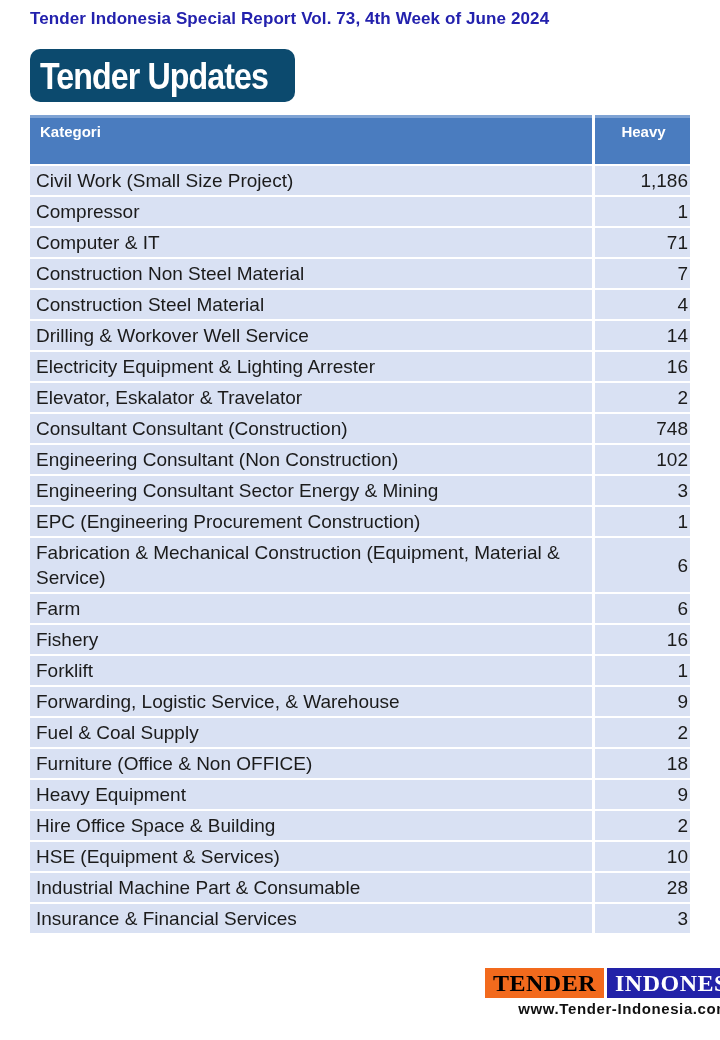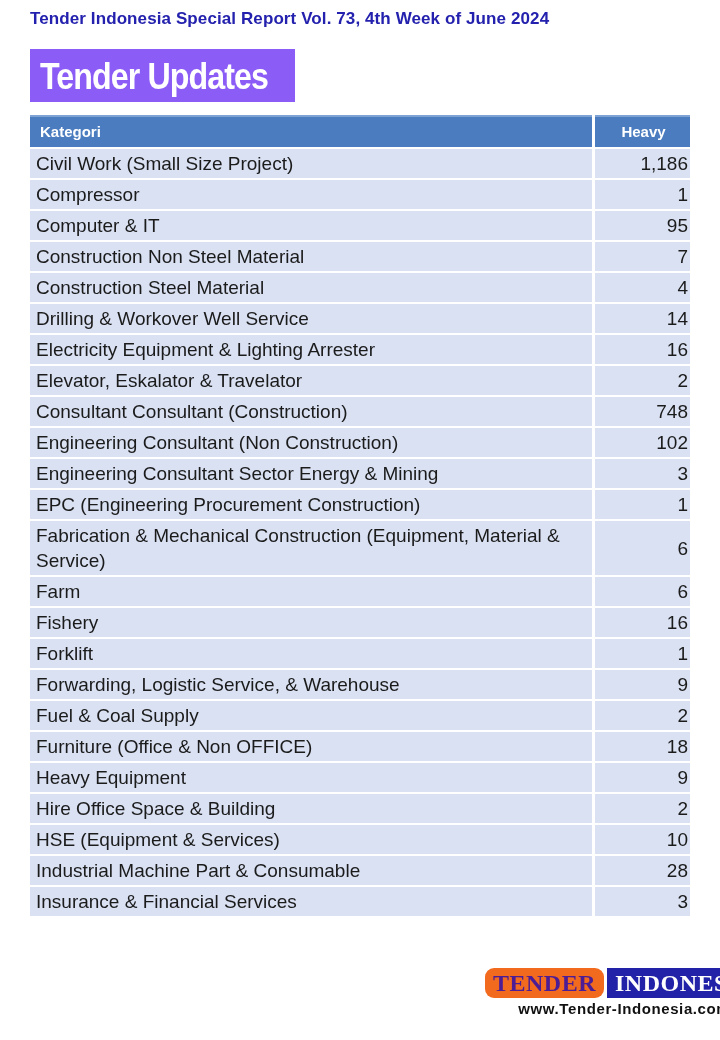--- a/index.html
+++ b/index.html
@@ -19,25 +19,26 @@
     margin: 9px 0 6px 30px;
     font-size: 17px;
     font-weight: bold;
     color: #2321AD;
     letter-spacing: 0.1px;
   }
   .banner {
     margin: 20px 0 0 30px;
     width: 265px;
     height: 53px;
-    background: #8b5cf6;
+    background: #0c4a6e;
     display: flex;
     align-items: center;
     box-sizing: border-box;
     padding-left: 10px;
+    border-radius: 10px;
   }
   .banner-text {
     color: #ffffff;
     font-size: 35px;
     font-weight: bold;
     letter-spacing: -1px;
     transform: scaleX(0.92) scaleY(1.08);
     transform-origin: left center;
     white-space: nowrap;
   }
@@ -45,21 +46,21 @@
     margin: 13px 0 0 30px;
     width: 660px;
     border-collapse: collapse;
     table-layout: fixed;
   }
   .tender-table th {
     background: linear-gradient(to bottom, #7FA3D4 0%, #7FA3D4 6%, #4A7CBF 7%, #4A7CBF 100%);
     color: #ffffff;
     font-size: 15px;
     font-weight: bold;
-    padding: 8px 8px 7px 10px;
+    padding: 8px 8px 24px 10px;
     border-bottom: 2px solid #ffffff;
   }
   .tender-table th.col-kategori {
     text-align: left;
     border-right: 3px solid #ffffff;
   }
   .tender-table th.col-jumlah {
     text-align: center;
     width: 77px;
   }
@@ -91,24 +92,23 @@
   .logo {
     display: flex;
     gap: 3px;
     font-family: "Liberation Serif", serif;
     font-weight: bold;
     font-size: 24px;
     line-height: 30px;
   }
   .logo-tender {
     background: #F26A1D;
-    color: #4c1d95;
+    color: #000000;
     padding: 0 8px;
     letter-spacing: 0.5px;
-    border-radius: 9px;
   }
   .logo-indonesia {
     background: #2222A8;
     color: #ffffff;
     padding: 0 8px;
     letter-spacing: 0.5px;
   }
   .website {
     margin-top: 2px;
     font-size: 15px;
@@ -142,21 +142,21 @@
       <td class="cell-jumlah">1,186</td>
     </tr>
 
     <tr>
       <td class="cell-kategori">Compressor</td>
       <td class="cell-jumlah">1</td>
     </tr>
 
     <tr>
       <td class="cell-kategori">Computer &amp; IT</td>
-      <td class="cell-jumlah">95</td>
+      <td class="cell-jumlah">71</td>
     </tr>
 
     <tr>
       <td class="cell-kategori">Construction Non Steel Material</td>
       <td class="cell-jumlah">7</td>
     </tr>
 
     <tr>
       <td class="cell-kategori">Construction Steel Material</td>
       <td class="cell-jumlah">4</td>

